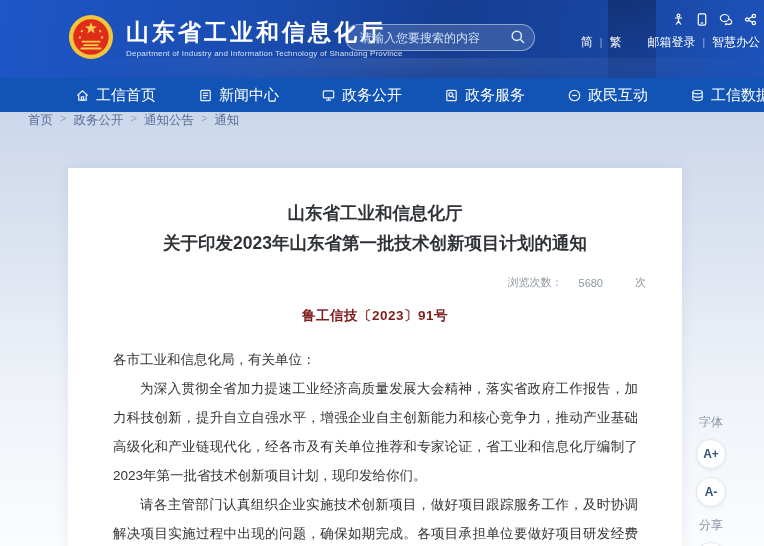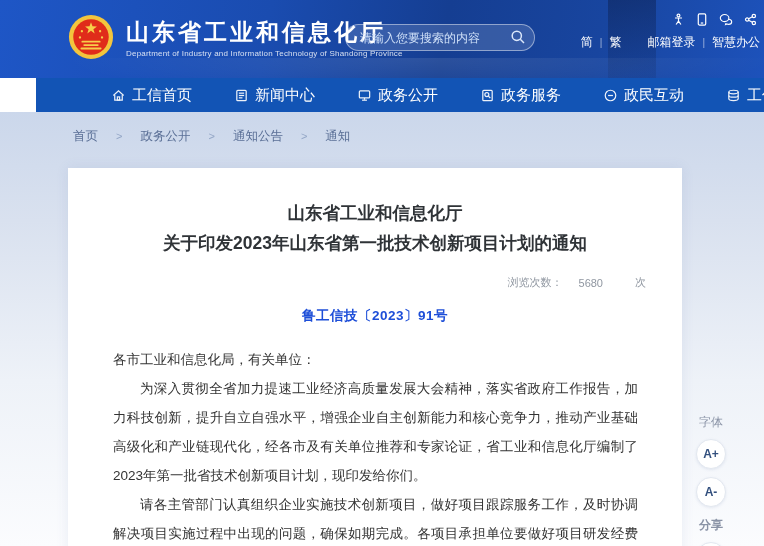--- a/index.html
+++ b/index.html
@@ -43,52 +43,52 @@
   .top-right { position:absolute; right:4px; top:13px; color:#fff; }
   .tr-icons { display:flex; gap:11px; justify-content:flex-end; padding-right:3px; align-items:center; }
   .tr-icons span { display:flex; cursor:pointer; }
   .tr-links { margin-top:8px; font-size:12px; display:flex; gap:7px; align-items:center; justify-content:flex-end; white-space:nowrap; }
   .tr-links .lk { cursor:pointer; }
   .tr-links .divider { opacity:.55; font-size:10px; }
 
   
   .nav {
     height:34px; background:#1254b5; display:flex; align-items:center;
-    padding-left:75px; overflow:hidden; white-space:nowrap;margin-left:36px;
+    padding-left:75px; overflow:hidden; white-space:nowrap;
   }
   .nav-item { display:flex; align-items:center; gap:6px; color:#fff; font-size:15px; margin-right:42px; cursor:pointer; flex:none; }
   .nav-item .nicon { display:flex; opacity:.92; }
 
   
   .main {
     position:relative; height:434px;
     background:linear-gradient(180deg,#cbd7eb 0%,#d9e1ef 25%,#eef2f8 62%,#fbfcfe 100%);
   }
-  .crumbs { height:48px; display:flex; align-items:center; padding-left:73px; font-size:12.5px; color:#5a6f96; gap:18px; }
+  .crumbs { height:48px; display:flex; padding-left:28px; font-size:12.5px; color:#5a6f96; gap:7px; }
   .crumb { cursor:pointer; }
   .crumb-sep { color:#93a6c6; font-size:11px; }
 
   .card {
     position:absolute; left:68px; top:56px; width:614px; height:395px;
     background:#fff; box-shadow:0 0 12px rgba(70,100,160,.10);
   }
   .card h1 { margin:30px 40px 0; text-align:center; font-size:17.5px; line-height:30px; color:#2f3337; font-weight:bold; }
   .meta { display:flex; margin:17px 36px 0 52px; font-size:11px; color:#9097a1; align-items:center; }
   .meta-left { display:flex; gap:20px; }
   .meta-right { margin-left:auto; display:flex; align-items:center;gap:16px; }
   .meta-right .views-unit { margin-left:16px; }
-  .doc-num { text-align:center; color:#1d4ed8; font-size:13.5px; margin-top:17px; font-weight:600; letter-spacing:.5px; }
+  .doc-num { text-align:center; color:#7f1d1d; font-size:13.5px; margin-top:17px; font-weight:600; letter-spacing:.5px; }
   .body-text { margin:20px 44px 0 45px; font-size:13.5px; color:#333; line-height:29px; text-align:justify; }
   .body-text p { margin:0; }
   .body-text p.indent { text-indent:2em; }
 
   
   .side-tools { position:absolute; left:688px; top:302px; width:46px; text-align:center; }
   .tool-label { font-size:12px; color:#8a93a6; margin-bottom:8px; }
-  .share-lbl { margin-top:10px;font-weight:bold; }
+  .share-lbl { margin-top:10px; }
   .circle-btn {
     width:30px; height:30px; border-radius:50%; background:#fff;
     border:1px solid #e3e8f0; box-shadow:0 1px 3px rgba(80,110,160,.12);
     margin:0 auto 8px; display:flex; align-items:center; justify-content:center;
     font-size:12px; font-weight:bold; color:#33507e; cursor:pointer;
   }
 </style>
 </head>
 <body>
 

